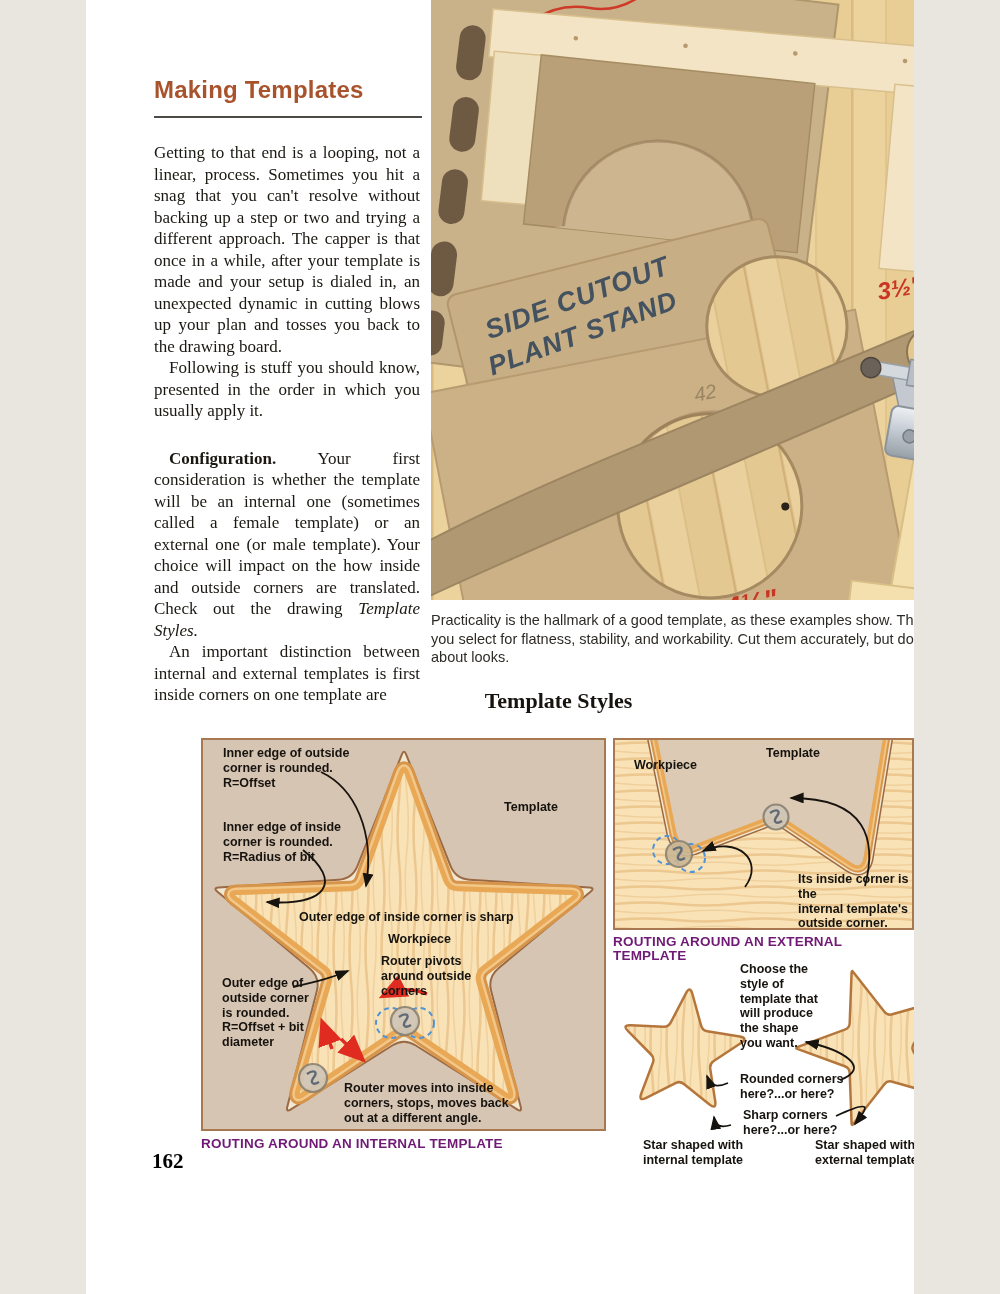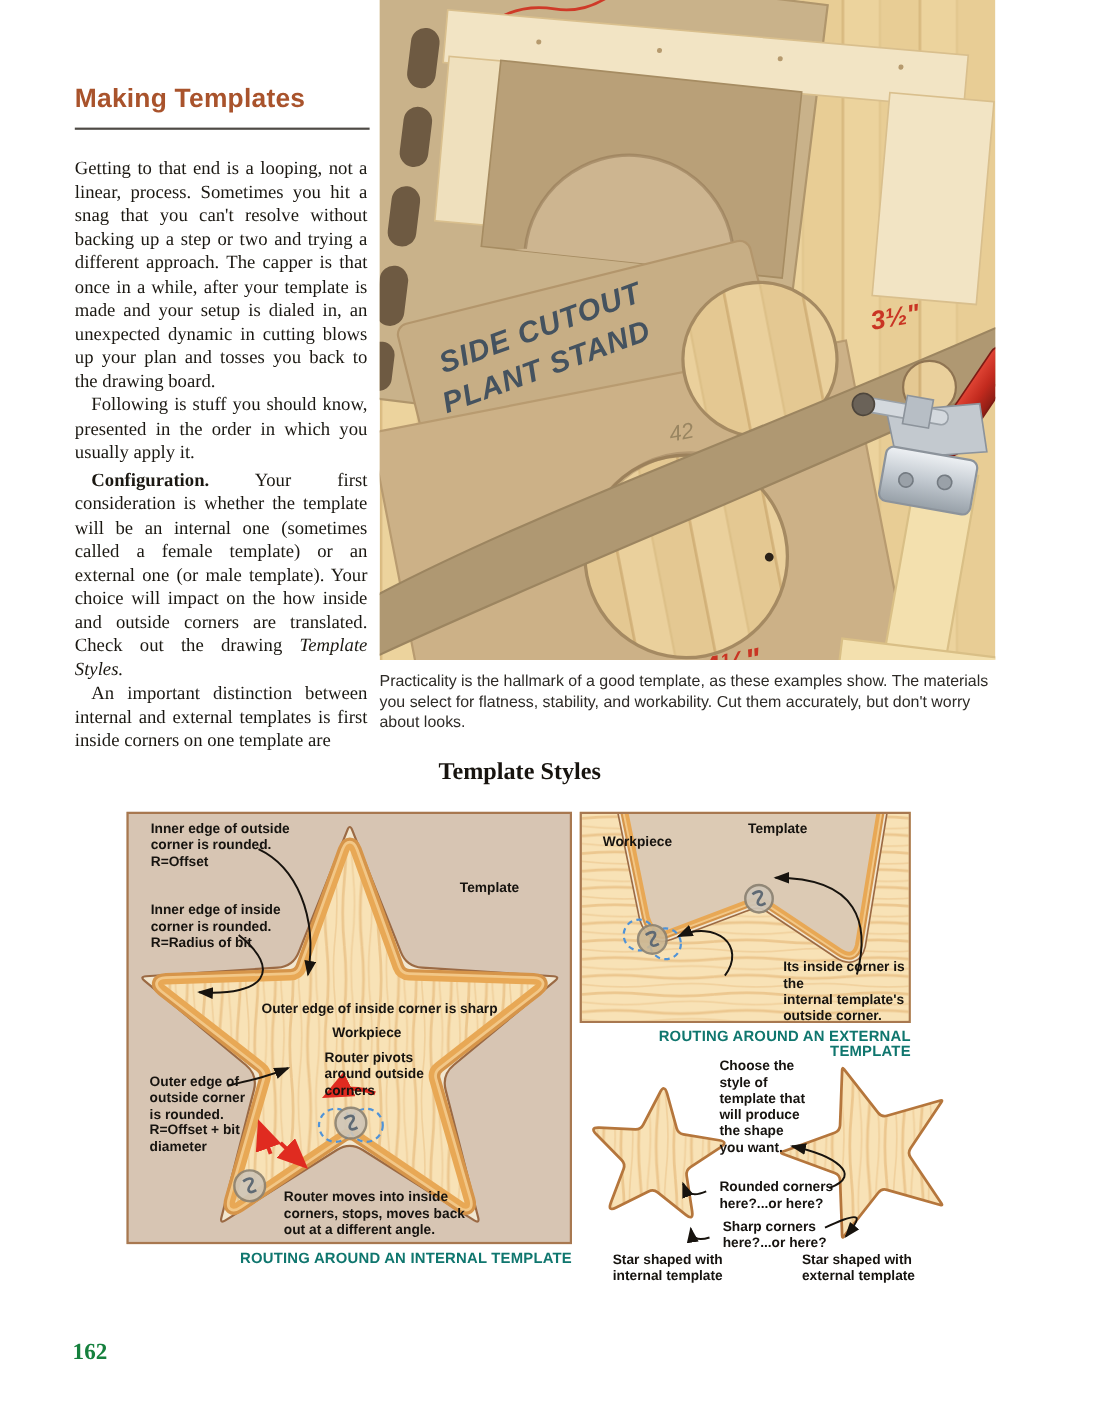--- a/index.html
+++ b/index.html
@@ -1,41 +1,41 @@
 <!DOCTYPE html>
 <html><head>
 <meta charset="utf-8">
 <style>
   html,body{margin:0;padding:0;background:#e9e6e0;}
-  #page{position:relative;width:1000px;height:1294px;background:#ffffff;margin:0 auto;overflow:hidden;
+  #page{position:relative;width:828px;height:1294px;background:#ffffff;margin:0 auto;overflow:hidden;
         font-family:"Liberation Sans",sans-serif;}
   
   #hdr-title{position:absolute;left:68px;top:78px;font:bold 24px/1 "Liberation Sans",sans-serif;color:#a9532c;letter-spacing:.2px;}
   #hdr-rule{position:absolute;left:68px;top:116px;width:268px;height:2px;background:#4e4a45;}
   
   #copy{position:absolute;left:68px;top:142px;width:266px;font:17px/21.5px "Liberation Serif",serif;color:#1b1812;text-align:justify;}
   #copy p{margin:0;}
   #copy .indent{text-indent:15px;}
-  #copy .gap{margin-top:4px;}
+  #copy .gap{margin-top:26px;}
   
   #photo{position:absolute;left:345px;top:0;width:560px;height:600px;overflow:hidden;}
   #photo-cap{position:absolute;left:345px;top:611px;width:560px;font:14.5px/18.5px "Liberation Sans",sans-serif;color:#2e2b27;}
   
   #dg-title{position:absolute;left:115px;top:690px;width:715px;text-align:center;font:bold 22px/1 "Liberation Serif",serif;color:#17130e;}
   #dg-sub{position:absolute;left:115px;top:716px;width:715px;text-align:center;font:16px/1 "Liberation Sans",sans-serif;color:#17130e;}
   .panel{position:absolute;border:2px solid #a87850;box-sizing:border-box;}
   #panel-int{left:115px;top:738px;width:405px;height:393px;background:#d7c5b3;}
   #panel-ext{left:527px;top:738px;width:301px;height:192px;background:#f6ddab;}
   #chooser{left:530px;top:952px;width:350px;height:230px;position:absolute;}
   .panel svg,#chooser svg{position:absolute;left:0;top:0;}
   .lbl{position:absolute;font:bold 12.5px/1.18 "Liberation Sans",sans-serif;color:#16130f;white-space:pre-line;margin-left:11px;}
-  .panel-cap{position:absolute;font:bold 13.5px/1 "Liberation Sans",sans-serif;text-align:right;color:#0f766e;letter-spacing:.2px;}
+  .panel-cap{position:absolute;font:bold 13.5px/1 "Liberation Sans",sans-serif;text-align:left;color:#701a75;letter-spacing:.2px;}
   #cap-int{left:115px;top:1137px;width:405px;}
   #cap-ext{left:527px;top:935px;width:301px;}
-  #pageno{position:absolute;left:66px;top:1218px;font:bold 21px/1 "Liberation Serif",serif;color:#15803d;}
+  #pageno{position:absolute;left:66px;top:1151px;font:bold 21px/1 "Liberation Serif",serif;color:#000000;}
 </style>
 </head>
 <body>
 
 <div id="page">
 
   <svg width="0" height="0" style="position:absolute">
     <defs>
       <pattern id="bench" width="70" height="90" patternUnits="userSpaceOnUse">
         <rect width="70" height="90" fill="#ead09c"></rect>
@@ -182,21 +182,21 @@
         <path d="M104,334 C111,329 115,332 111,337 C107,342 109,346 116,342" fill="none" stroke="#5f6a74" stroke-width="2.4"></path>
       </g>
     </svg>
     <div class="lbl" style="left:9px;top:6px;width:160px">Inner edge of outside
 corner is rounded.
 R=Offset</div>
     <div class="lbl" style="left:9px;top:80px;width:160px">Inner edge of inside
 corner is rounded.
 R=Radius of bit</div>
     <div class="lbl" style="left:290px;top:60px">Template</div>
-    <div class="lbl" style="left:97px;top:170px;width:240px;text-align:center">Outer edge of inside corner is sharp</div>
+    <div class="lbl" style="left:85px;top:170px;width:240px;text-align:left">Outer edge of inside corner is sharp</div>
     <div class="lbl" style="left:174px;top:192px">Workpiece</div>
     <div class="lbl" style="left:167px;top:214px;width:115px">Router pivots
 around outside
 corners</div>
     <div class="lbl" style="left:8px;top:236px;width:118px">Outer edge of
 outside corner
 is rounded.
 R=Offset + bit
 diameter</div>
     <div class="lbl" style="left:130px;top:341px;width:210px">Router moves into inside

